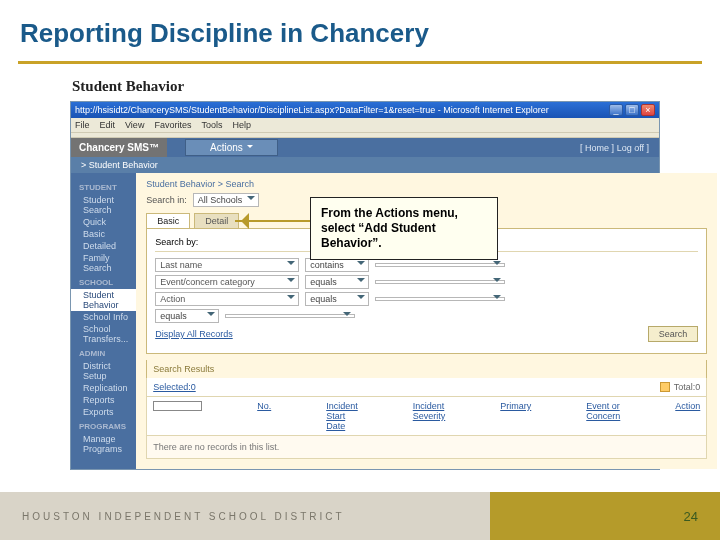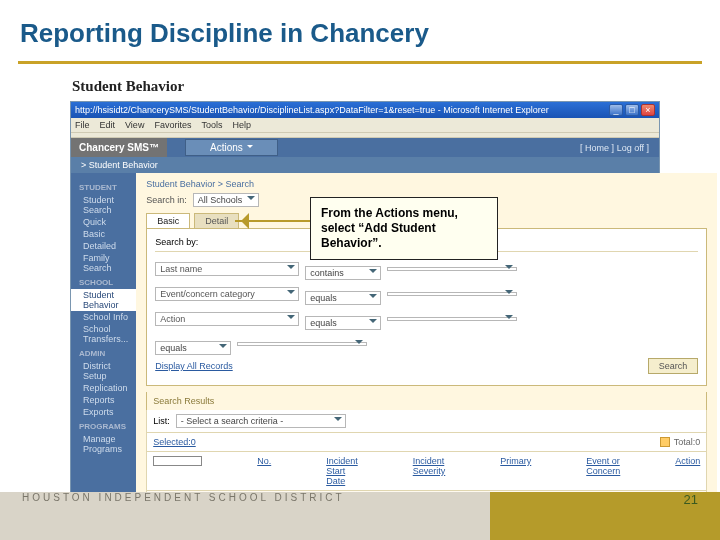--- a/index.html
+++ b/index.html
@@ -30,36 +30,36 @@
   .tabstrip { display: flex; gap: 4px; margin-top: 4px; }
   .tab { padding: 2px 10px; background: #e8dfc0; border: 1px solid #cbb97a; border-bottom: none; font-size: 9px; color: #555; }
   .tab.active { background: #fff; color: #222; }
   .panel { background: #fff; border: 1px solid #cbb97a; padding: 8px; font-size: 9px; }
   .search-in { display: flex; gap: 6px; align-items: center; margin-bottom: 6px; }
   .sel { border: 1px solid #b7b7b7; background: #fff; padding: 1px 16px 1px 4px; position: relative; font-size:9px; color:#444;}
   .sel::after { content: ""; position: absolute; right: 3px; top: 50%; transform: translateY(-50%); border: 4px solid transparent; border-top-color: #467; }
   .sep { border-top: 1px solid #e0d6b0; margin: 4px 0 6px; }
   .row { display: flex; align-items: center; gap: 6px; margin: 3px 0; }
   .lbl { width: 144px; color: #555; }
-  .op { width: 76px; margin-top: 8px; }
+  .op { width: 64px; }
   .val { width: 130px; }
   .link { color: #2a5aa0; text-decoration: underline; }
   .searchbtn { margin-left: auto; padding: 2px 10px; border: 1px solid #b7a96a; background: #f5eecd; color:#555;}
   .panel-hdr { background: #fff7e0; padding: 4px 6px; color: #8a7a3a; font-size: 9px; border-left:1px solid #cbb97a; border-right:1px solid #cbb97a; }
   .list-row { display:flex; align-items:center; gap:6px; padding:4px 6px; border:1px solid #e0d6b0; border-top:none; background:#fff;}
   .cols { display:flex; padding:4px 6px; border:1px solid #e0d6b0; border-top:none; background:#fff; gap:8px; font-size:9px; color:#2a5aa0;}
   .cols span { text-decoration: underline; padding-left: 47px; }
   .total { margin-left:auto; color:#666; display:flex; align-items:center; gap:4px;}
   .icon-doc { width:10px;height:10px;background:#fc6; border:1px solid #c93;}
   .norec { padding:6px; color:#777; border:1px solid #e0d6b0; border-top:none; background:#fffaf0; font-size:9px;}
   .callout { position: absolute; top: 197px; left: 310px; width: 188px; background: #fffff0; border: 1.5px solid #222; padding: 8px 10px; font-size: 12px; font-weight: bold; line-height: 1.25; z-index:5;}
   .arrow { position: absolute; top: 210px; left: 235px; width: 78px; height: 22px; z-index:4;}
   .arrow-line { position:absolute; top:10px; left:0; right:0; height:2px; background:#b89a2a;}
   .arrow-head { position:absolute; left:-2px; top:3px; width:0;height:0; border:8px solid transparent; border-right-color:#b89a2a;}
-  .footer { position: absolute; bottom: 0; left: 0; right: 0; height: 48px; display:flex; align-items:flex-start; }
+  .footer { position: absolute; bottom: 0; left: 0; right: 0; height: 48px; display:flex; align-items:center; }
   .footer .strip { position:absolute; inset:0; background:linear-gradient(90deg,#d9d4c8 0,#d9d4c8 68%,#b59b2a 68%,#b59b2a 100%);}
   .footer .brand { position:relative; color:#7a766a; letter-spacing:3px; font-size:10px; padding-left:22px;}
   .footer .pg { position:relative; margin-left:auto; padding-right:22px; color:#3a5a20; font-size:13px;}
   .chev{width:0;height:0;border:3px solid transparent;border-top-color:#fff;display:inline-block;}
   .cb{width:10px;height:10px;border:1px solid #888;background:#fff;display:inline-block;}
 </style>
 </head>
 <body>
 
 <div class="slide-title">Reporting Discipline in Chancery</div>
@@ -152,24 +152,20 @@
           <span class="sel val"></span>
         </div>
         <div class="row">
           <span class="link">Display All Records</span>
           <span class="searchbtn">Search</span>
         </div>
       </div>
 
       <div class="panel-hdr" style="margin-top:6px">Search Results</div>
       <div class="list-row">
-        <span>List:</span>
-        <span class="sel" style="width:170px">- Select a search criteria -</span>
-      </div>
-      <div class="list-row">
         <span class="link">Selected:0</span>
         <span class="total">
           <span class="icon-doc"></span>
           <span>Total:0</span>
         </span>
       </div>
       <div class="cols">
         <span class="cb"></span>
         <span>No.</span>
         <span>Incident Start Date</span>
@@ -185,14 +181,14 @@
 
 <div class="arrow">
   <div class="arrow-line"></div>
     <div class="arrow-head"></div>
 </div>
 <div class="callout">From the Actions menu, select “Add Student Behavior”.</div>
 
 <div class="footer">
   <div class="strip"></div>
   <div class="brand">HOUSTON INDEPENDENT SCHOOL DISTRICT</div>
-  <div class="pg">21</div>
+  <div class="pg">24</div>
 </div>
 
 </body></html>

